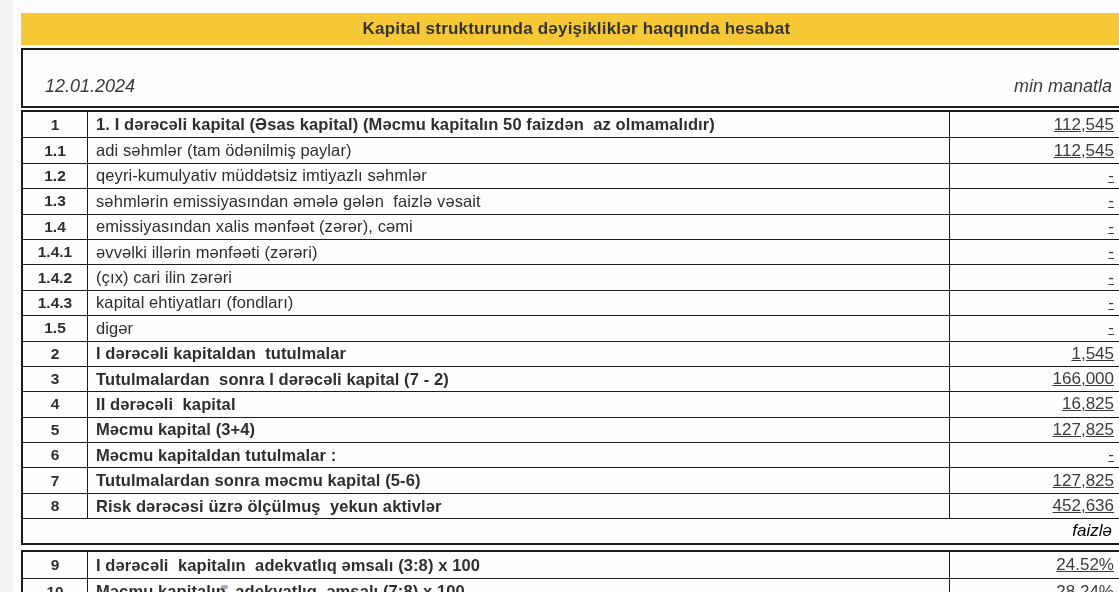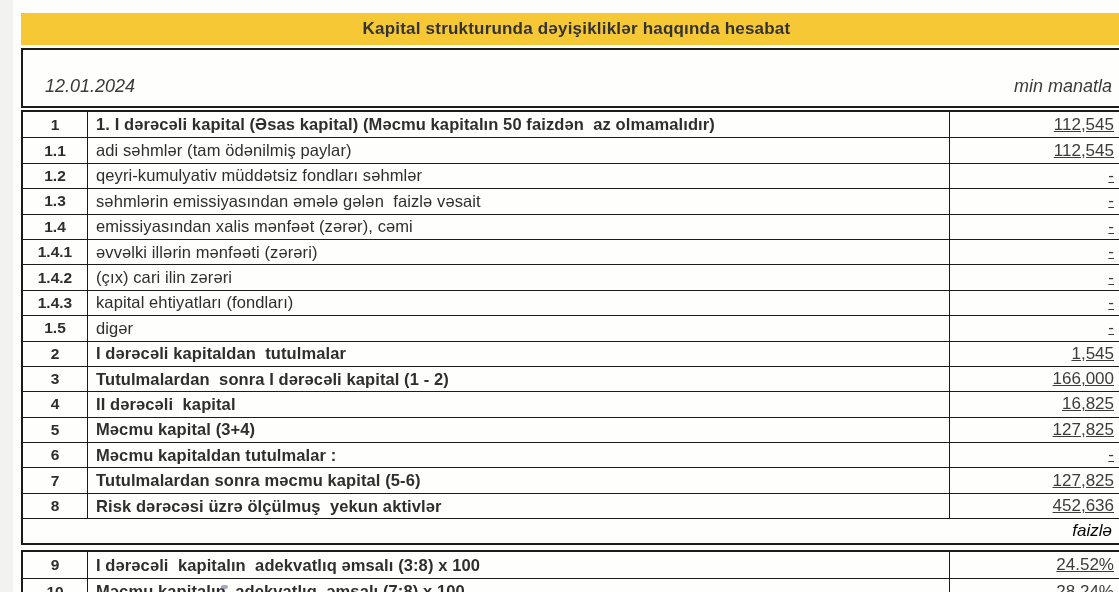--- a/index.html
+++ b/index.html
@@ -88,21 +88,21 @@
         <div class="td label bold">1. I dərəcəli kapital (Əsas kapital) (Məcmu kapitalın 50 faizdən  az olmamalıdır)</div>
         <div class="td value">112,545</div>
       </div>
       <div class="tr">
         <div class="td num">1.1</div>
         <div class="td label">adi səhmlər (tam ödənilmiş paylar)</div>
         <div class="td value">112,545</div>
       </div>
       <div class="tr">
         <div class="td num">1.2</div>
-        <div class="td label">qeyri-kumulyativ müddətsiz fondları səhmlər</div>
+        <div class="td label">qeyri-kumulyativ müddətsiz imtiyazlı səhmlər</div>
         <div class="td value">-</div>
       </div>
       <div class="tr">
         <div class="td num">1.3</div>
         <div class="td label">səhmlərin emissiyasından əmələ gələn  faizlə vəsait</div>
         <div class="td value">-</div>
       </div>
       <div class="tr">
         <div class="td num">1.4</div>
         <div class="td label">emissiyasından xalis mənfəət (zərər), cəmi</div>
@@ -128,21 +128,21 @@
         <div class="td label">digər</div>
         <div class="td value">-</div>
       </div>
       <div class="tr">
         <div class="td num">2</div>
         <div class="td label bold">I dərəcəli kapitaldan  tutulmalar</div>
         <div class="td value">1,545</div>
       </div>
       <div class="tr">
         <div class="td num">3</div>
-        <div class="td label bold">Tutulmalardan  sonra I dərəcəli kapital (1 - 2)</div>
+        <div class="td label bold">Tutulmalardan  sonra I dərəcəli kapital (7 - 2)</div>
         <div class="td value">166,000</div>
       </div>
       <div class="tr">
         <div class="td num">4</div>
         <div class="td label bold">II dərəcəli  kapital</div>
         <div class="td value">16,825</div>
       </div>
       <div class="tr">
         <div class="td num">5</div>
         <div class="td label bold">Məcmu kapital (3+4)</div>

